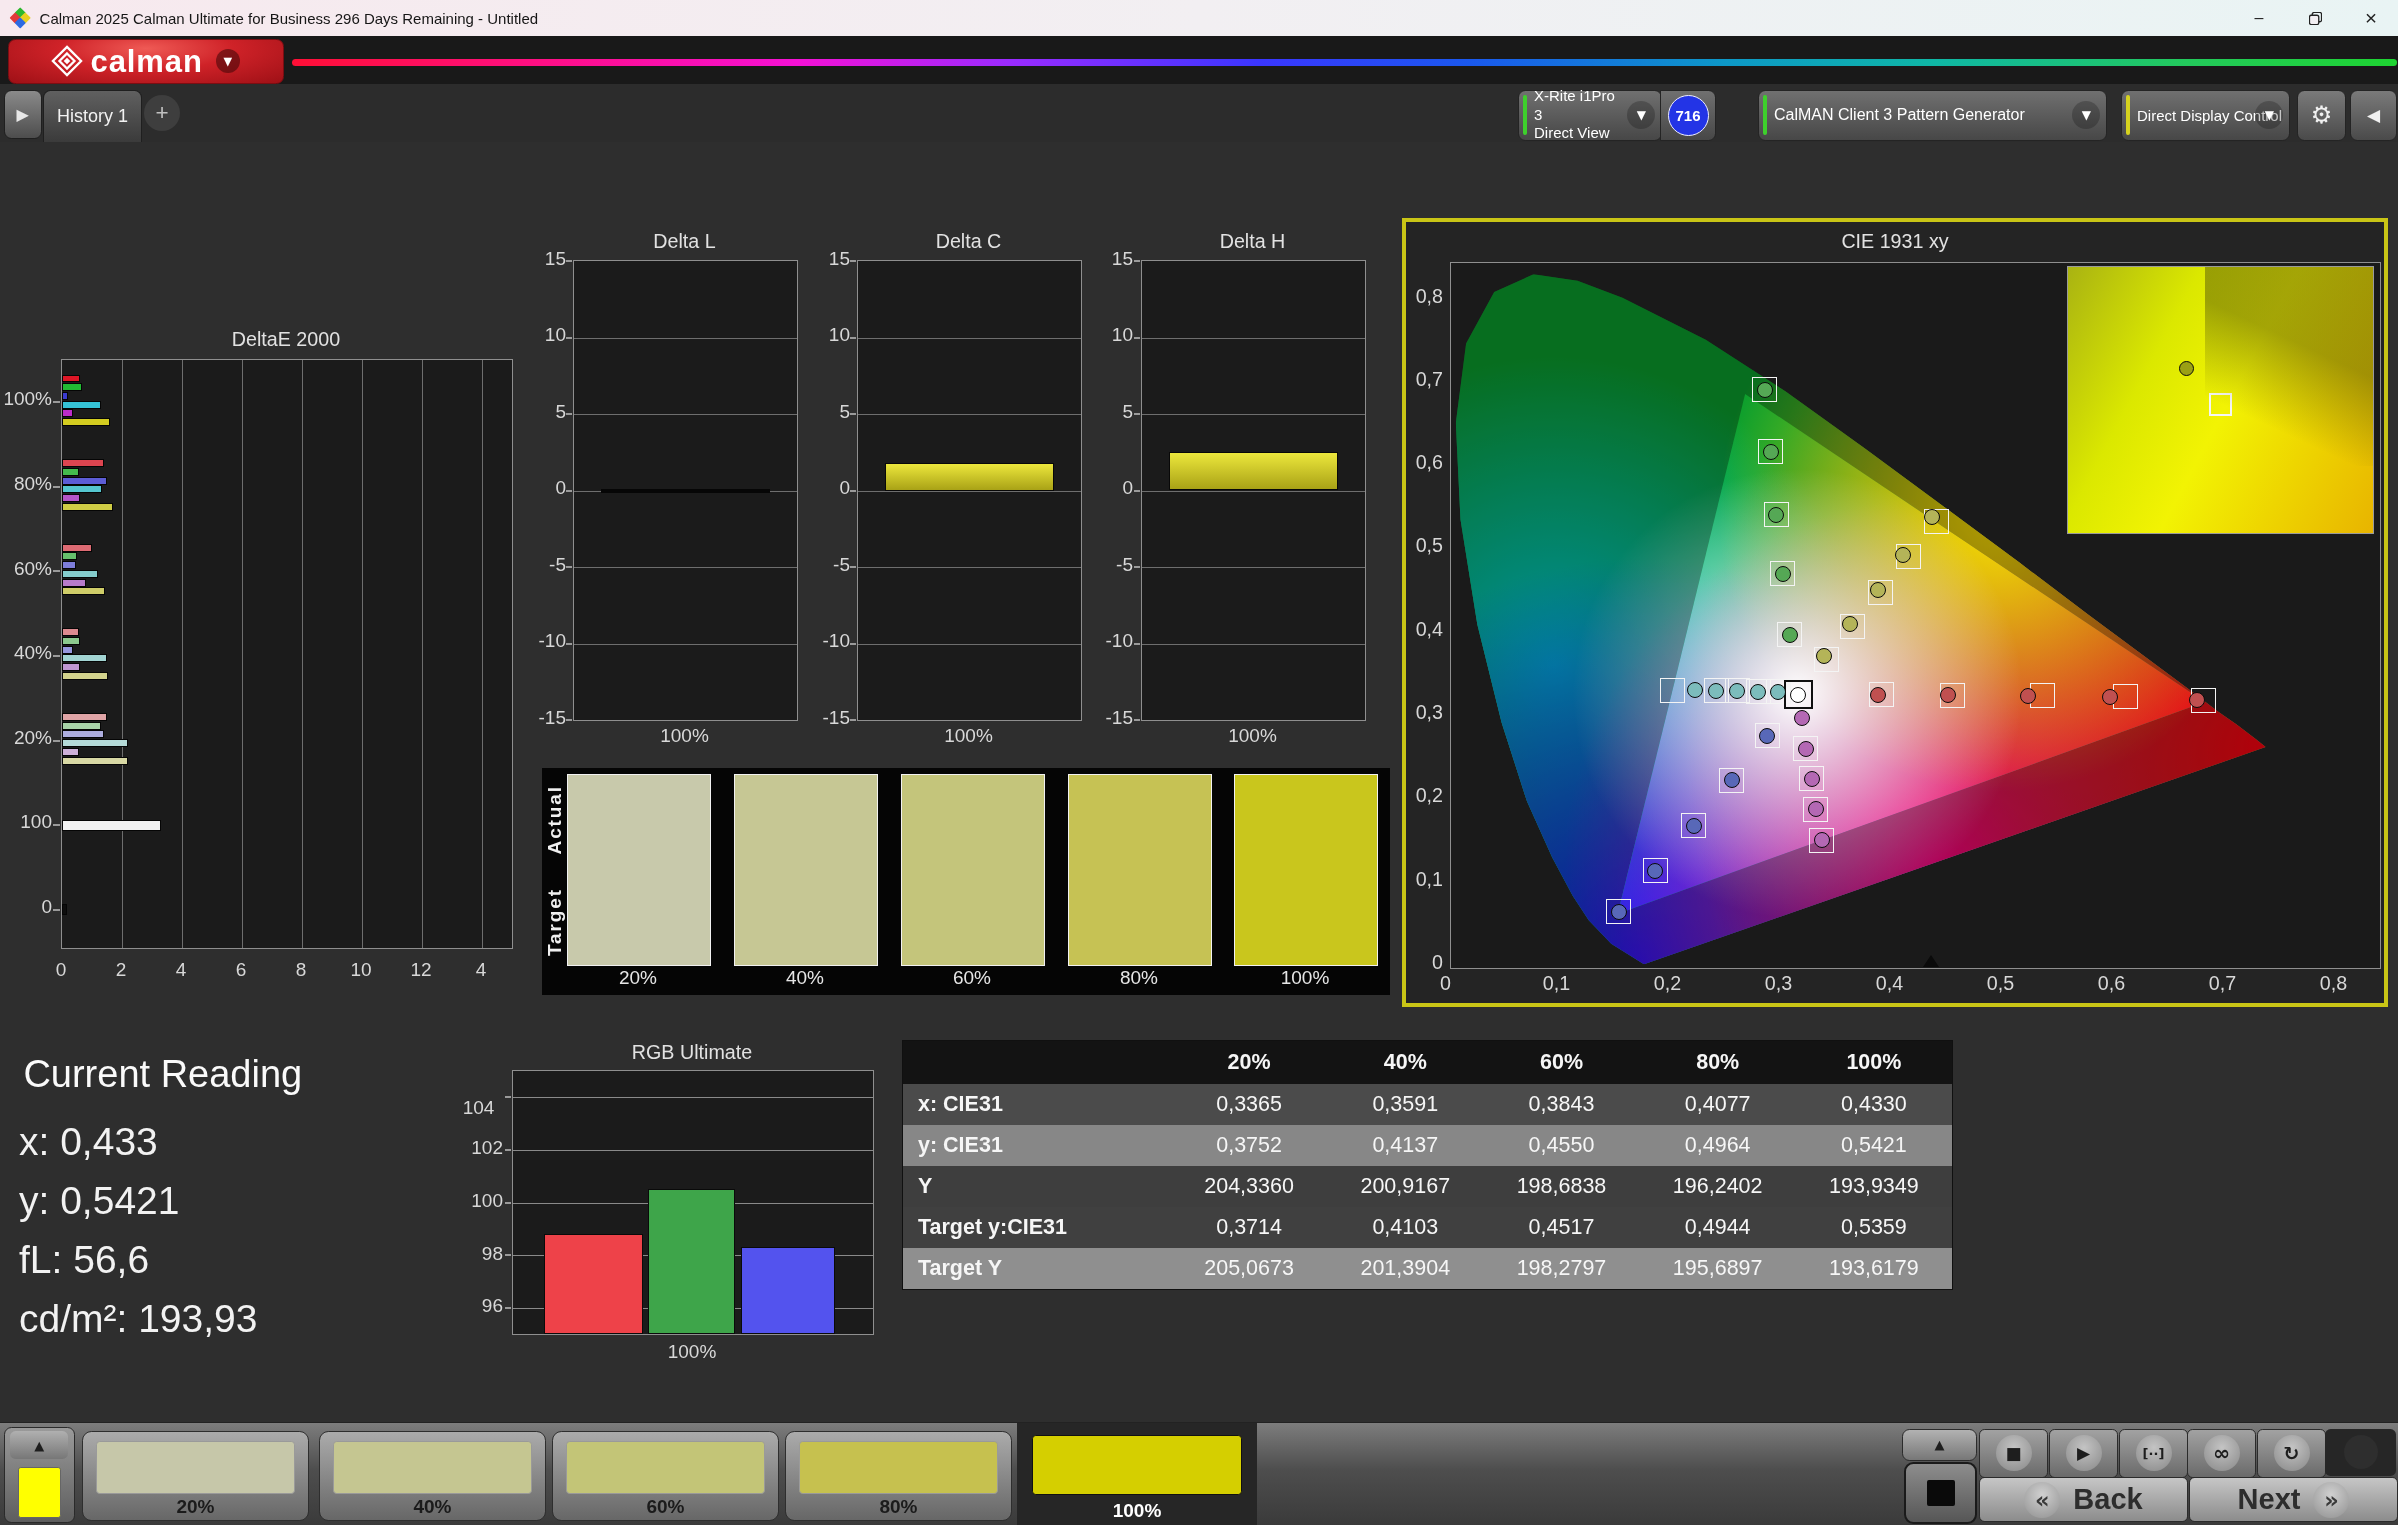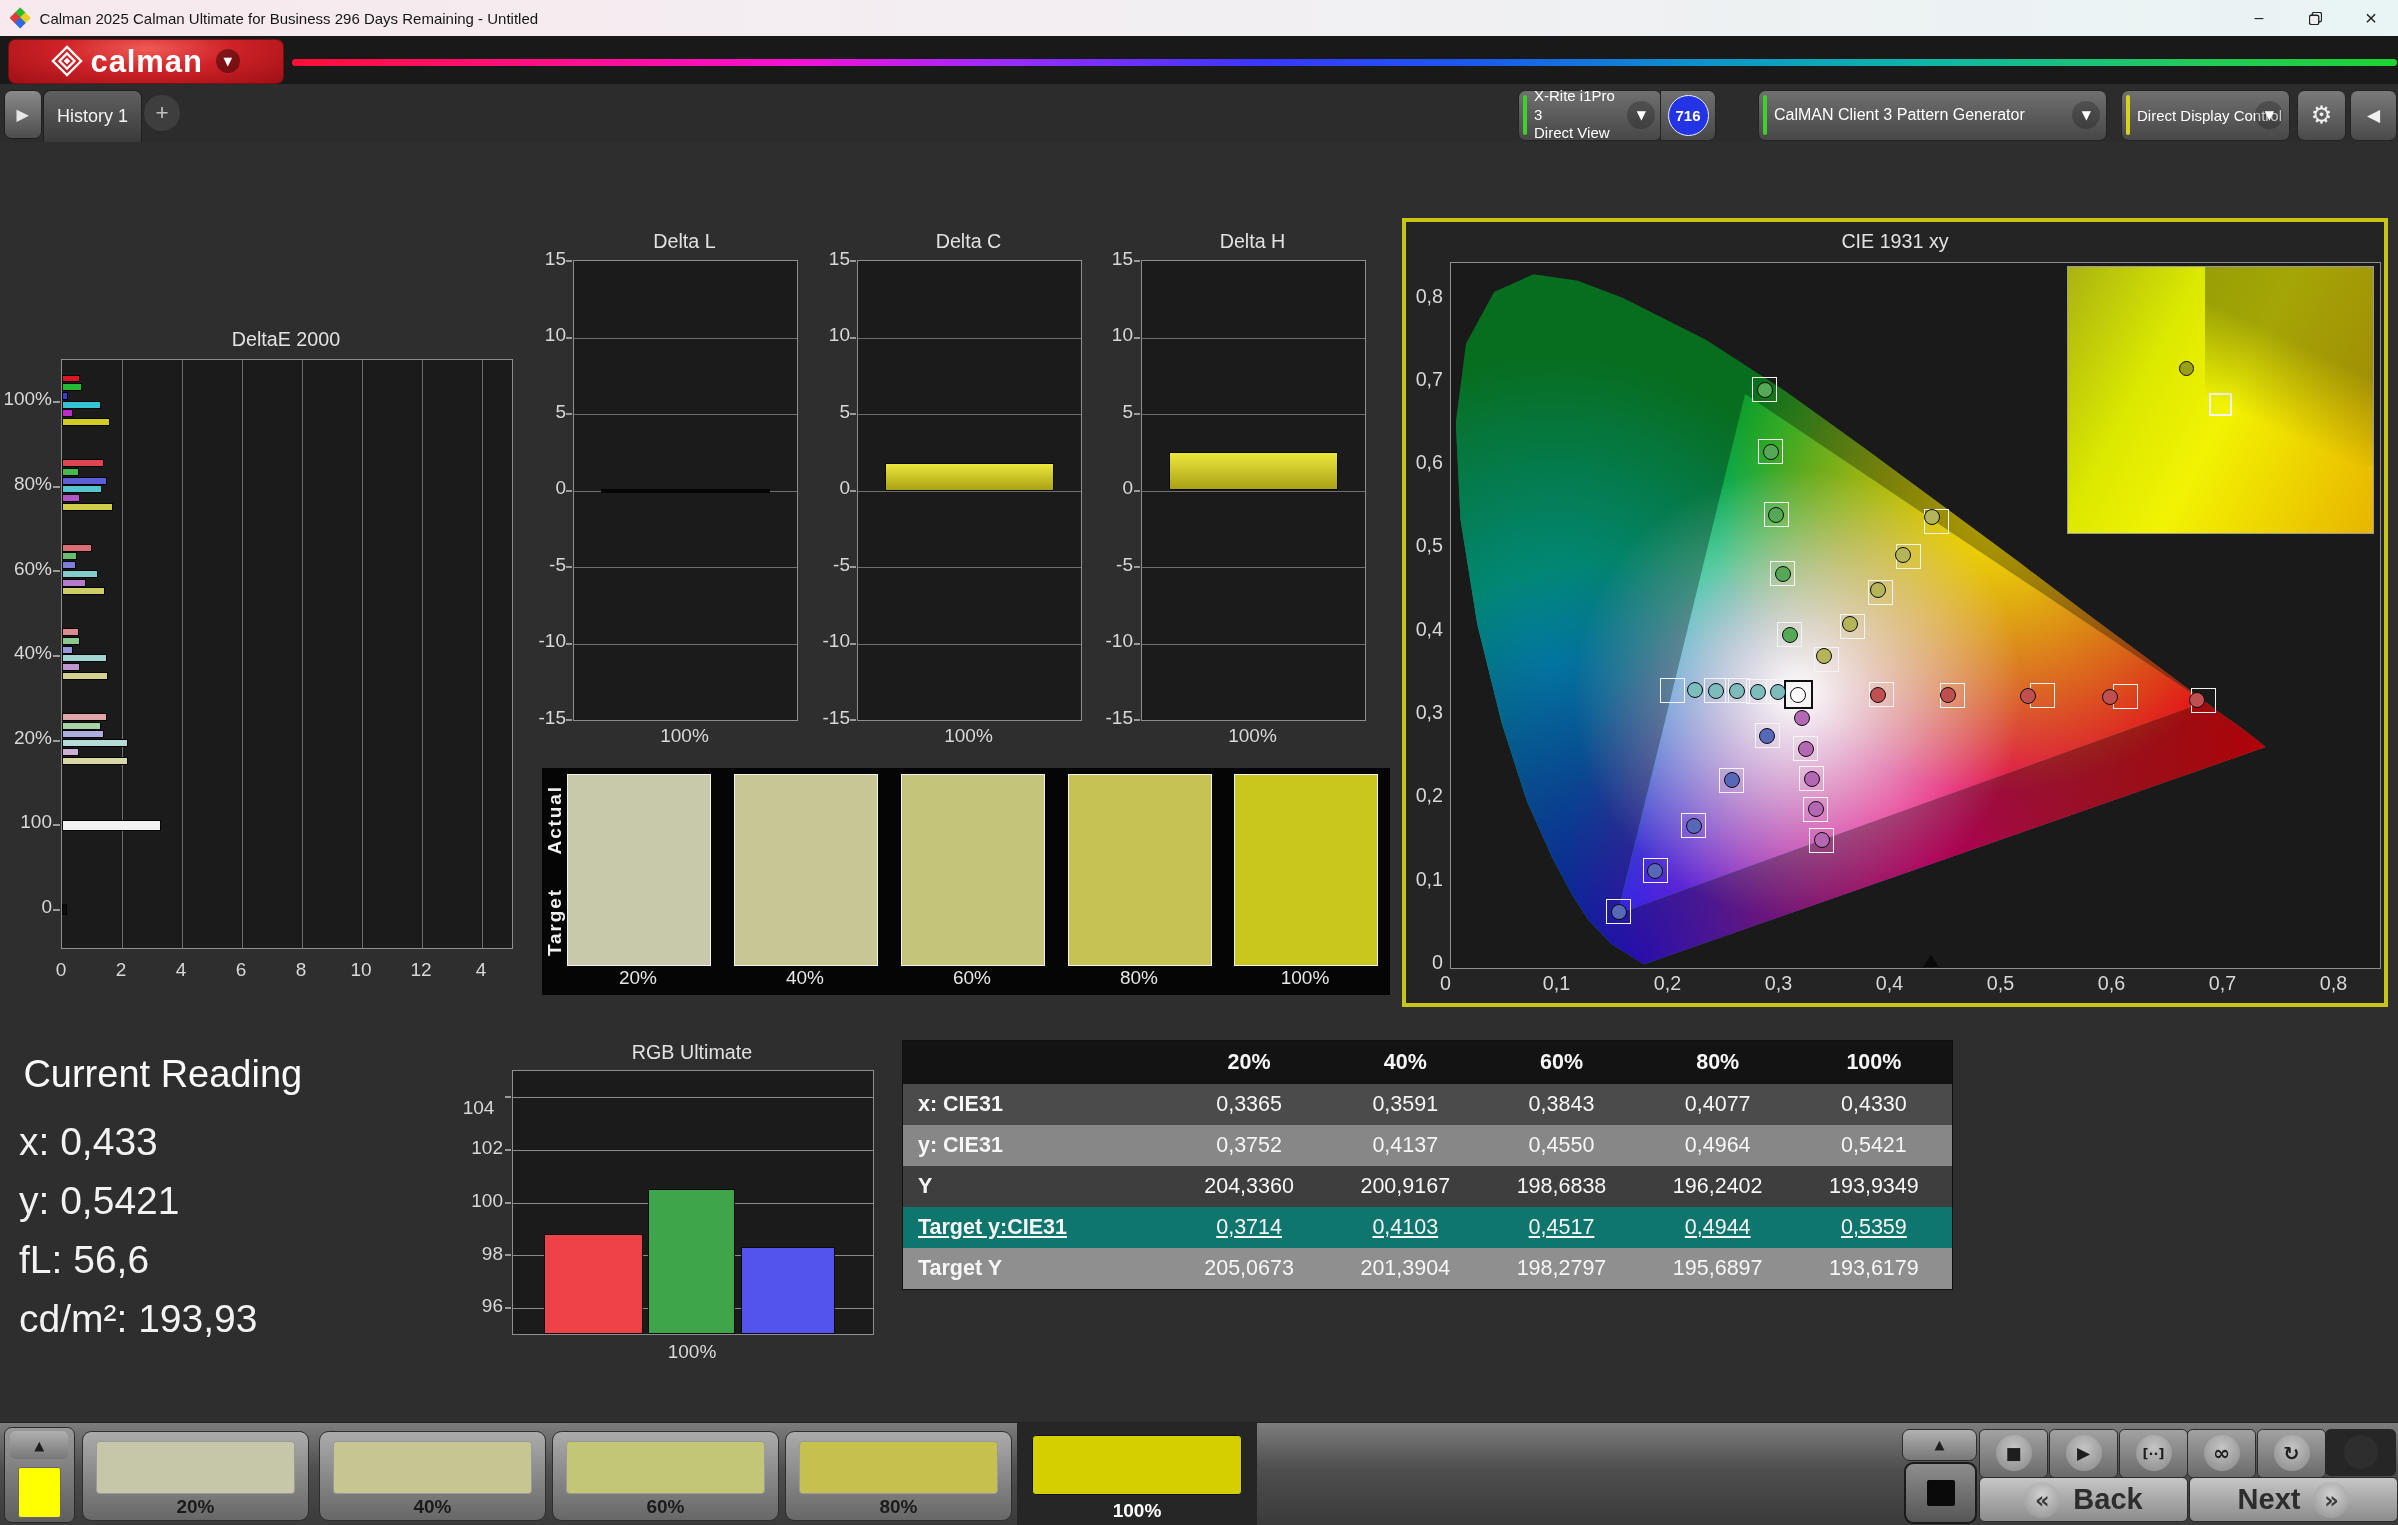--- a/index.html
+++ b/index.html
@@ -467,21 +467,21 @@
         <div class="tcell">0,5421</div>
       </div>
       <div class="trow" style="background: rgb(62, 62, 62);">
         <div class="tcell lbl">Y</div>
         <div class="tcell">204,3360</div>
         <div class="tcell">200,9167</div>
         <div class="tcell">198,6838</div>
         <div class="tcell">196,2402</div>
         <div class="tcell">193,9349</div>
       </div>
-      <div class="trow" style="background: #0f766e; text-decoration: underline;">
+      <div class="trow" style="background: #404040;">
         <div class="tcell lbl">Target y:CIE31</div>
         <div class="tcell">0,3714</div>
         <div class="tcell">0,4103</div>
         <div class="tcell">0,4517</div>
         <div class="tcell">0,4944</div>
         <div class="tcell">0,5359</div>
       </div>
       <div class="trow" style="background: rgb(143, 143, 143);">
         <div class="tcell lbl">Target Y</div>
         <div class="tcell">205,0673</div>

